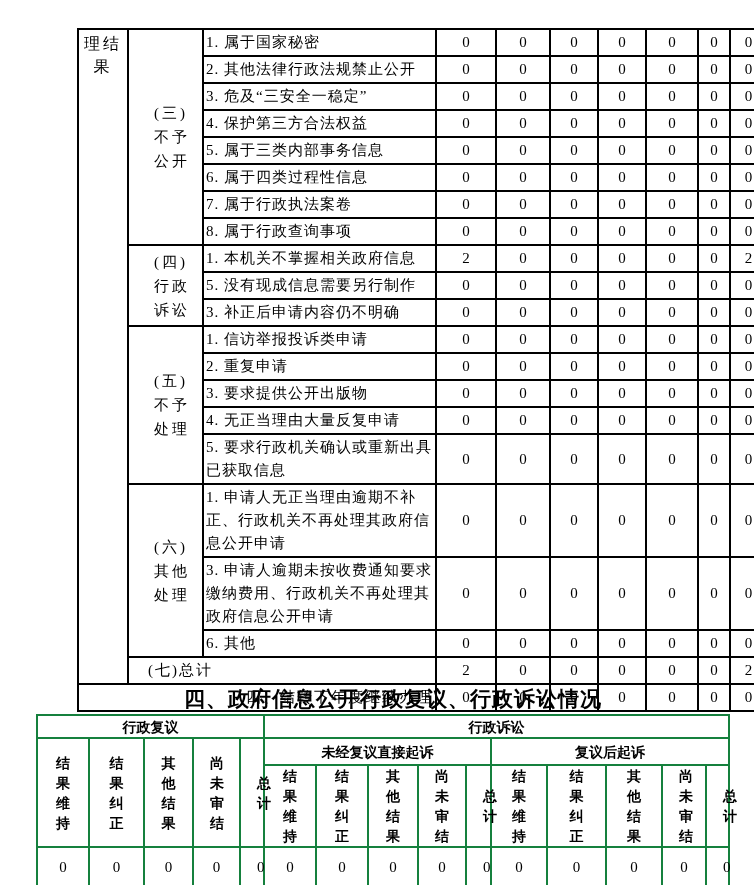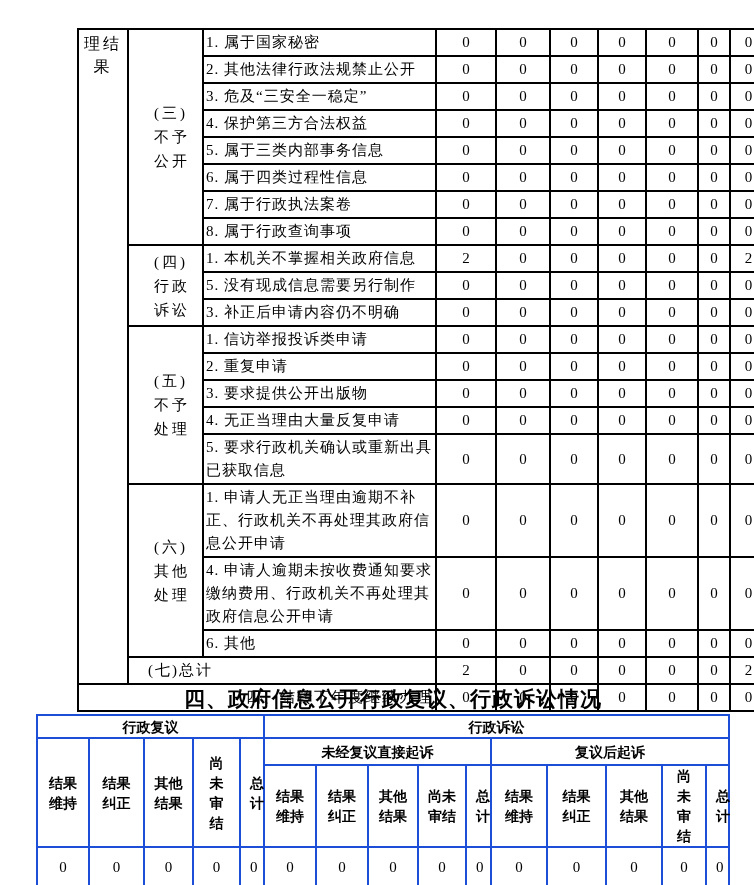--- a/index.html
+++ b/index.html
@@ -34,21 +34,21 @@
     position:absolute; top:669px; left:0; width:754px; margin:16px;
     text-align:center; font-family:"Liberation Sans", sans-serif;
     font-weight:bold; font-size:21px; letter-spacing:1px; color:#000;
   }
 
   
   table.t2 {
     position:absolute; left:36px; top:714px; width:692px;
     border-collapse:collapse; table-layout:fixed;
   }
-  table.t2 th, table.t2 td { border:2px solid #1d4ed8; padding:0 9px; word-break:break-all; }
+  table.t2 th, table.t2 td { border:2px solid #15803d; padding:0 16px; word-break:break-all; }
   table.t2 th {
     font-family:"Liberation Sans", sans-serif; font-weight:bold;
     font-size:14px; line-height:20px; text-align:center; vertical-align:middle;
   }
   table.t2 tr.h1 { height:23px; }
   table.t2 tr.h2 { height:27px; }
   table.t2 tr.h3 { height:60px; }
   table.t2 tr.vals { height:40px; }
   table.t2 td.num { text-align:center; font-size:15px; font-family:"Liberation Serif", serif; }
 </style>
@@ -240,21 +240,21 @@
           <td class="item">1. 申请人无正当理由逾期不补正、行政机关不再处理其政府信息公开申请</td>
           <td class="num">0</td>
           <td class="num">0</td>
           <td class="num">0</td>
           <td class="num">0</td>
           <td class="num">0</td>
           <td class="num">0</td>
           <td class="num">0</td>
         </tr>
         <tr>
-          <td class="item">4. 申请人逾期未按收费通知要求缴纳费用、行政机关不再处理其政府信息公开申请</td>
+          <td class="item">3. 申请人逾期未按收费通知要求缴纳费用、行政机关不再处理其政府信息公开申请</td>
           <td class="num">0</td>
           <td class="num">0</td>
           <td class="num">0</td>
           <td class="num">0</td>
           <td class="num">0</td>
           <td class="num">0</td>
           <td class="num">0</td>
         </tr>
         <tr>
           <td class="item">6. 其他</td>

